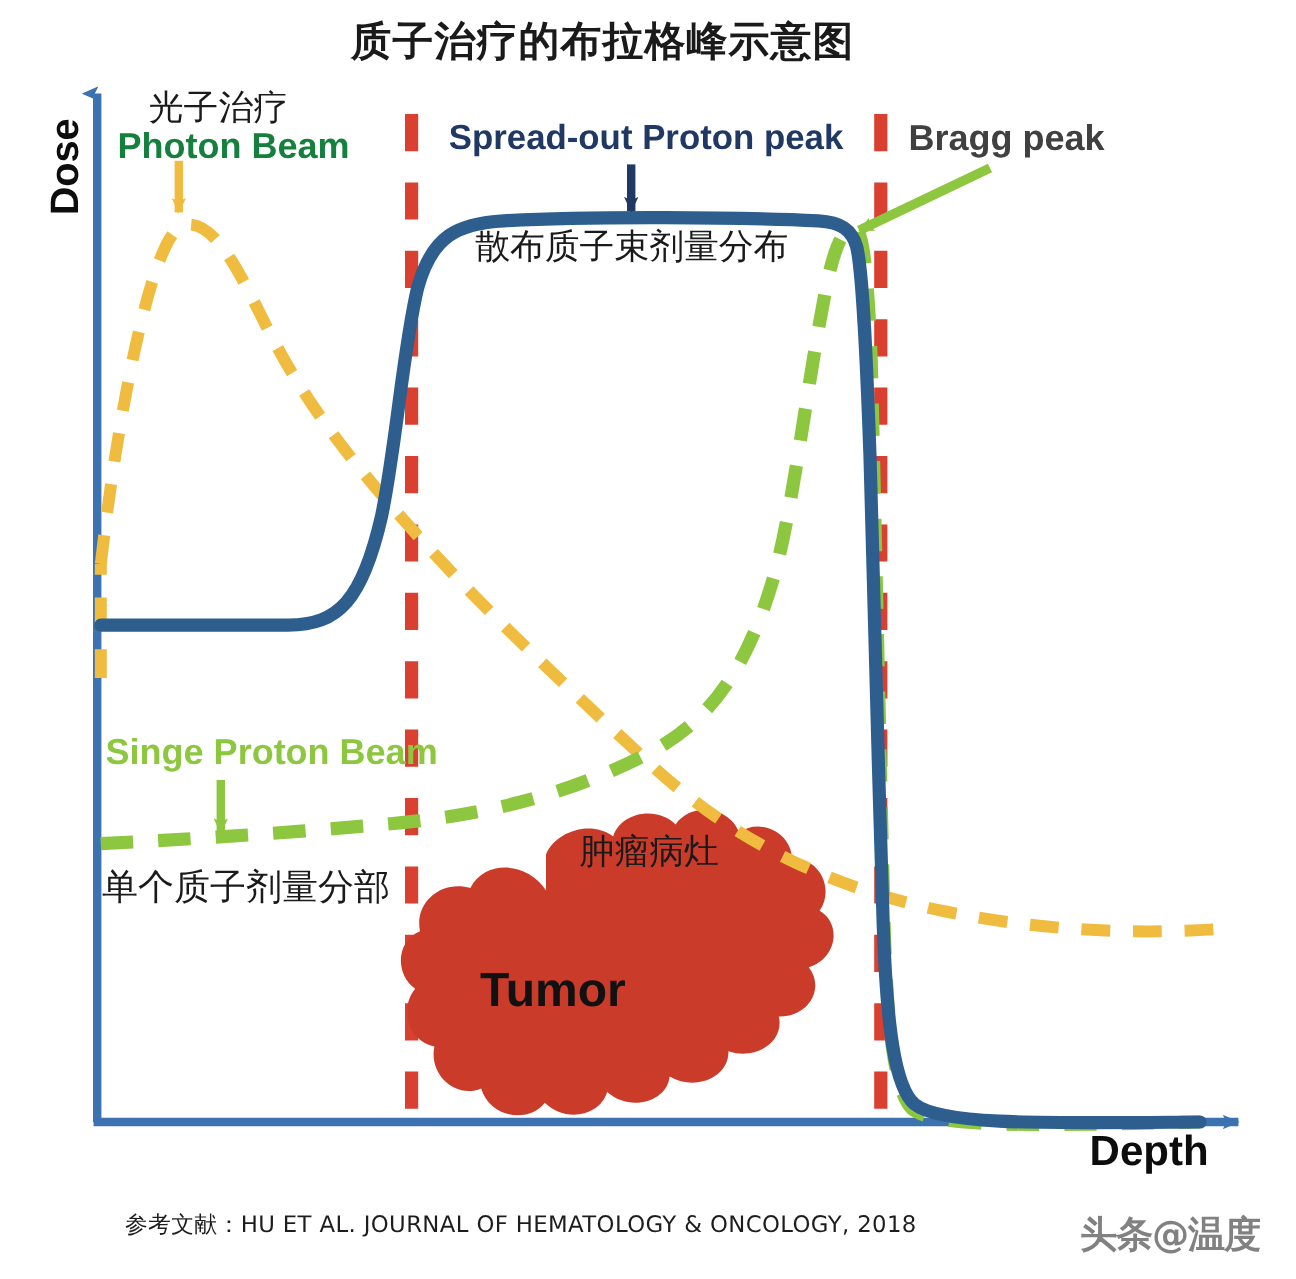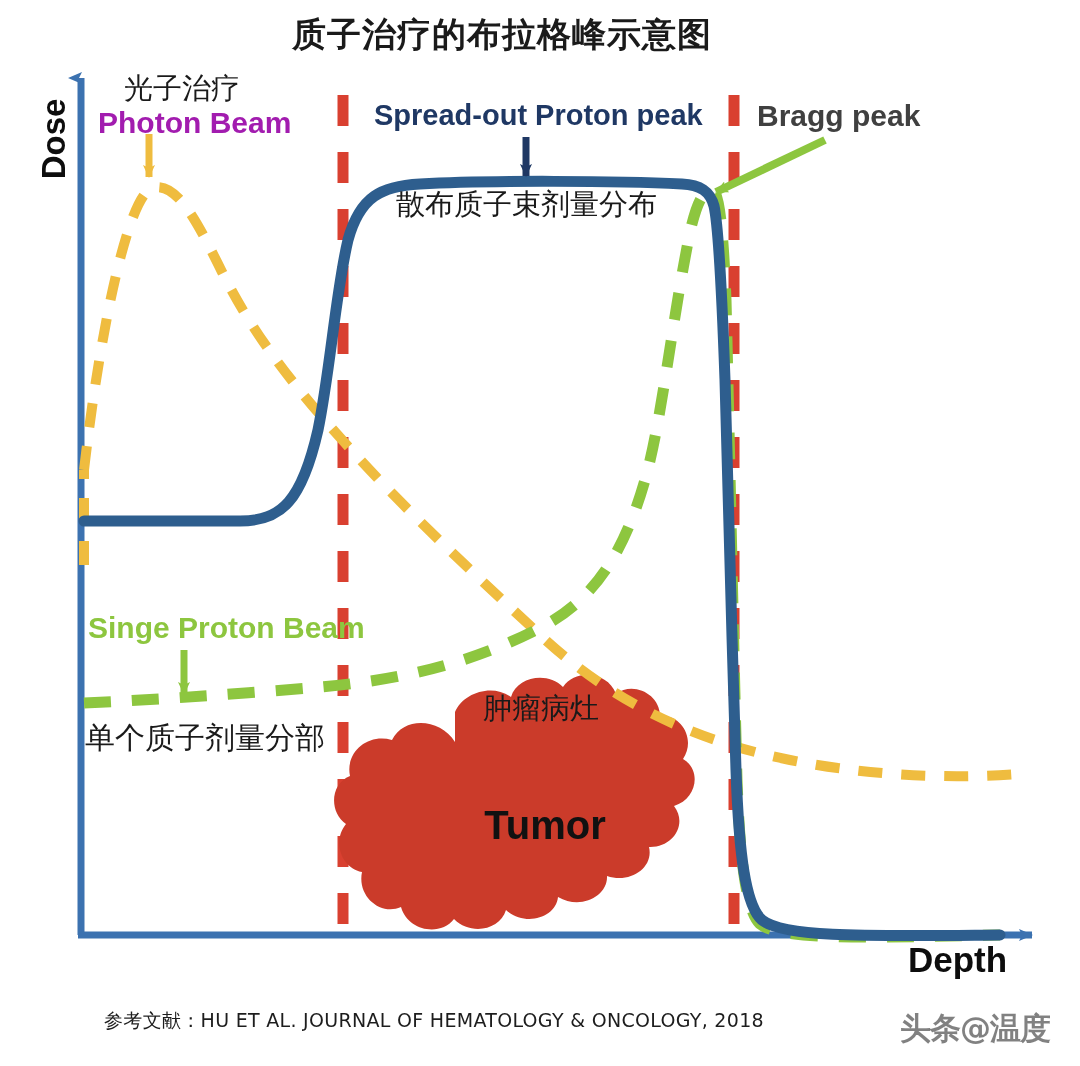--- a/index.html
+++ b/index.html
@@ -34,21 +34,21 @@
   .lbl {
     position: absolute;
     white-space: nowrap;
     line-height: 1;
   }
   .lbl-en {
     font-family: "Liberation Sans", sans-serif;
     font-weight: bold;
   }
   .lbl-cn {
-    font-family: Liberation Mono, monospace;
+    font-family: Liberation Serif, serif;
     font-weight: 400;
     color: #1a1a1a;
   }
   .axis-label {
     position: absolute;
     font-family: "Liberation Sans", sans-serif;
     font-weight: bold;
     color: #0d0d0d;
   }
   #dose-label {
@@ -84,21 +84,21 @@
     font-size: 31px;
     font-weight: 700;
     color: rgba(25,25,25,0.55);
     letter-spacing: -1px;
   }
   #tumor-text {
     position: absolute;
     left: 400px;
     top: 803px;
     width: 290px;
-    text-align: center;
+    text-align: left;
     font-family: "Liberation Sans", sans-serif;
     font-weight: bold;
     font-size: 40px;
     color: #111111;
   }
 </style>
 </head>
 <body>
 
 <div id="figure">
@@ -198,21 +198,21 @@
     <g>
       <line x1="149" y1="134" x2="149" y2="177" stroke="#EFBC3F" stroke-width="7" marker-end="url(#gold-arrow)"></line>
       <line x1="526" y1="137" x2="526" y2="176" stroke="#1F3864" stroke-width="7" marker-end="url(#navy-arrow)"></line>
       <line x1="825" y1="140" x2="716" y2="192" stroke="#8DC63F" stroke-width="8" marker-end="url(#green-arrow)"></line>
       <line x1="184" y1="650" x2="184" y2="694" stroke="#8DC63F" stroke-width="7" marker-end="url(#green-arrow)"></line>
     </g>
   </svg>
 
   <div class="lbl lbl-cn" style="left:124px; top:76px; font-size:29px;">光子治疗</div>
 
-  <div class="lbl lbl-en" style="left:98px; top:108px; font-size:30px; color:#a21caf;">Photon Beam</div>
+  <div class="lbl lbl-en" style="left:98px; top:108px; font-size:30px; color:#15803d;">Photon Beam</div>
 
   <div class="lbl lbl-en" style="left:374px; top:101px; font-size:29px; color:#1F3864;">Spread-out Proton peak</div>
 
   <div class="lbl lbl-cn" style="left:396px; top:192px; font-size:29px;">散布质子束剂量分布</div>
 
   <div class="lbl lbl-en" style="left:757px; top:101px; font-size:30px; color:#404040;">Bragg peak</div>
 
   <div class="lbl lbl-en" style="left:88px; top:613px; font-size:30px; color:#8DC63F;">Singe Proton Beam</div>
 
   <div class="lbl lbl-cn" style="left:85px; top:725px; font-size:30px;text-align:right;">单个质子剂量分部</div>

